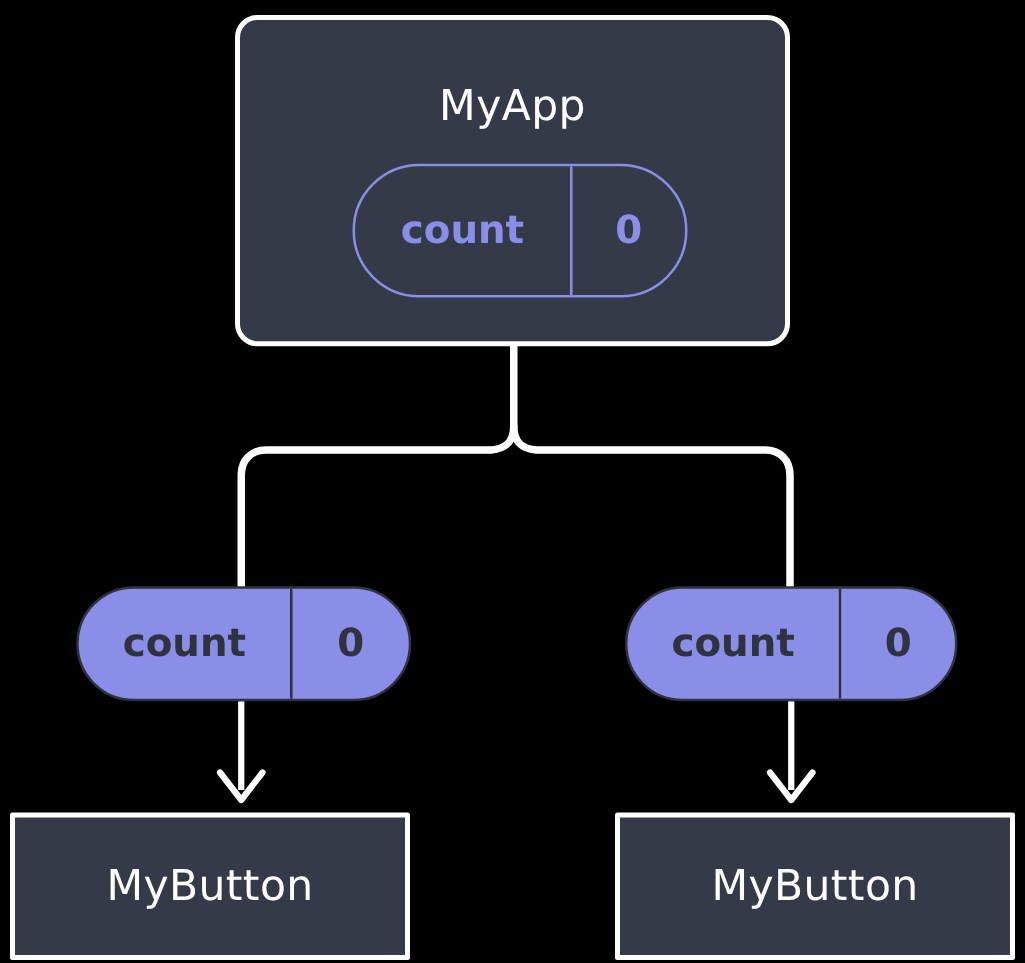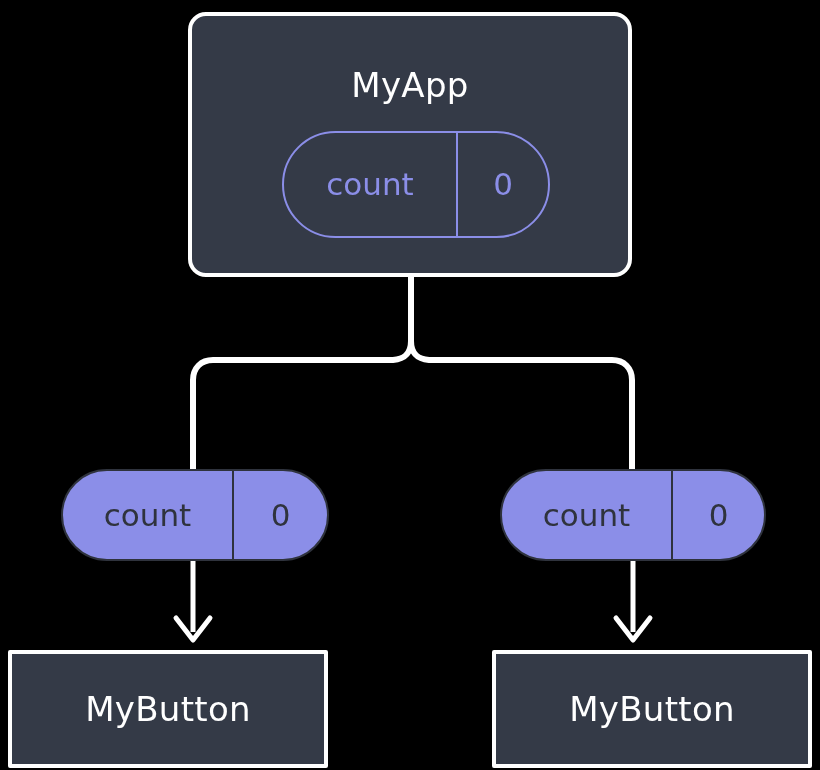--- a/index.html
+++ b/index.html
@@ -83,21 +83,21 @@
     align-items: stretch;
     border-radius: 999px;
     overflow: hidden;
   }
   .pill .pill-key,
   .pill .pill-val {
     display: flex;
     align-items: center;
     justify-content: center;
     font-size: 31px;
-    font-weight: 400;
+    font-weight: 700;
     line-height: 1;
     white-space: nowrap;
     box-sizing: border-box;
   }
 
   
   .pill-outline {
     border: 2px solid #8b8ee8;
     background: transparent;
   }

